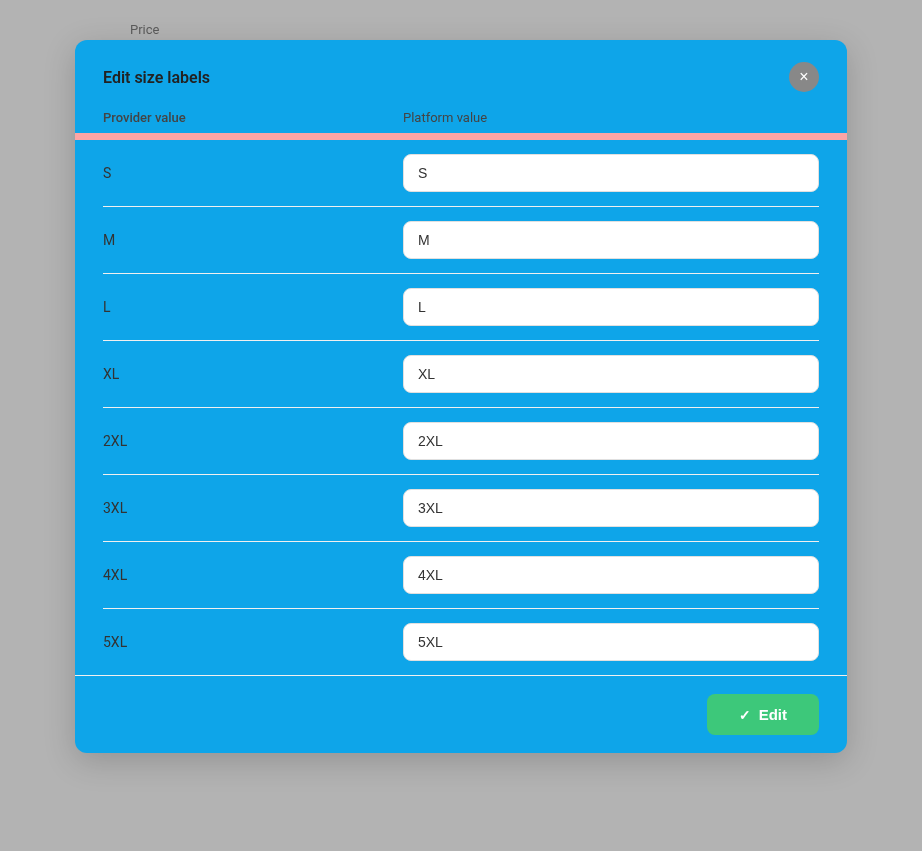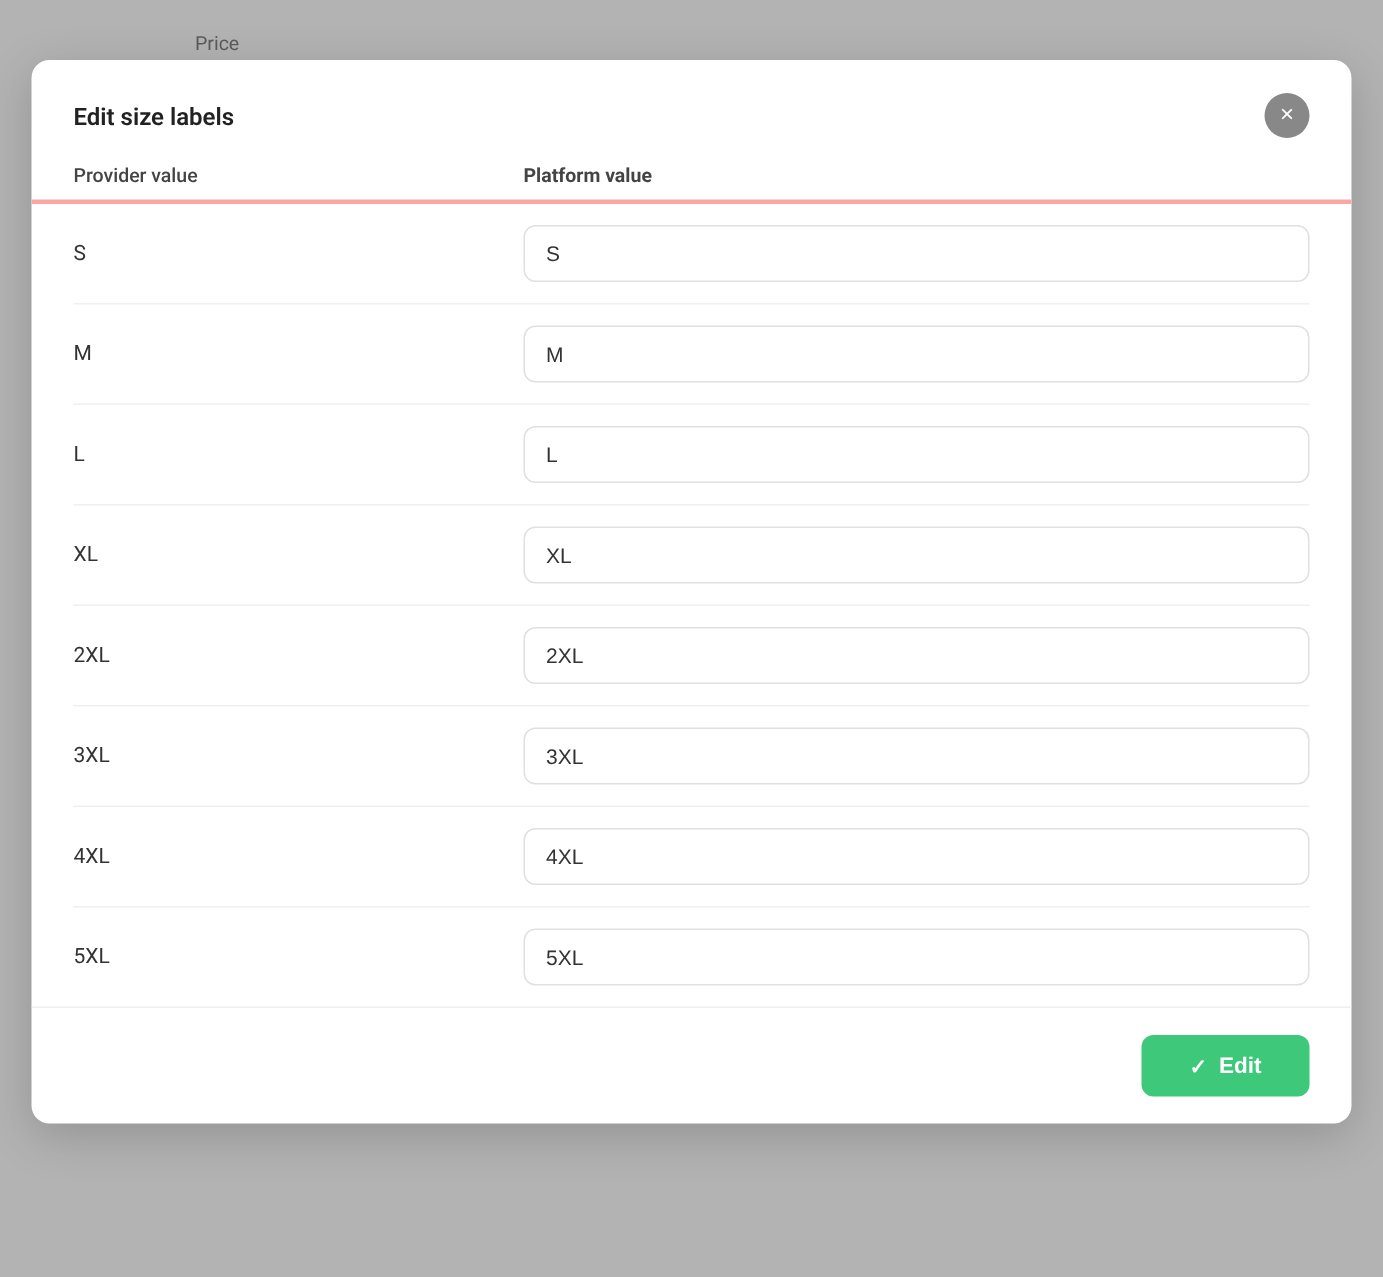--- a/index.html
+++ b/index.html
@@ -37,23 +37,23 @@
       background: rgba(100, 100, 100, 0.45);
       z-index: 10;
       display: flex;
       align-items: flex-start;
       justify-content: center;
       padding-top: 40px;
     }
 
     
     .modal {
-      background: #ffffff;
+      background: #0ea5e9;
       border-radius: 12px;
-      width: 880px;
+      width: 772px;
       max-height: 790px;
       display: flex;
       flex-direction: column;
       position: relative;
       box-shadow: 0 8px 32px rgba(0,0,0,0.18);
       overflow: hidden;
     }
 
     .modal-header {
       display: flex;
@@ -81,36 +81,36 @@
       display: flex;
       align-items: center;
       justify-content: center;
       flex-shrink: 0;
     }
 
     
     .col-headers {
       display: flex;
       padding: 8px 28px 8px 28px;
-      border-bottom: 3px solid #fca5a5;
+      border-bottom: 7px solid #fca5a5;
       flex-shrink: 0;
     }
 
     .col-header-provider {
       flex: 0 0 300px;
       font-size: 13px;
       color: #444;
       font-weight: 500;
     }
 
     .col-header-platform {
       flex: 1;
       font-size: 13px;
       color: #444;
-      font-weight: 700;
+      font-weight: 400;
     }
 
     
     .modal-body {
       flex: 1;
       overflow-y: auto;
       padding: 0 28px;
     }
 
     .size-row {

